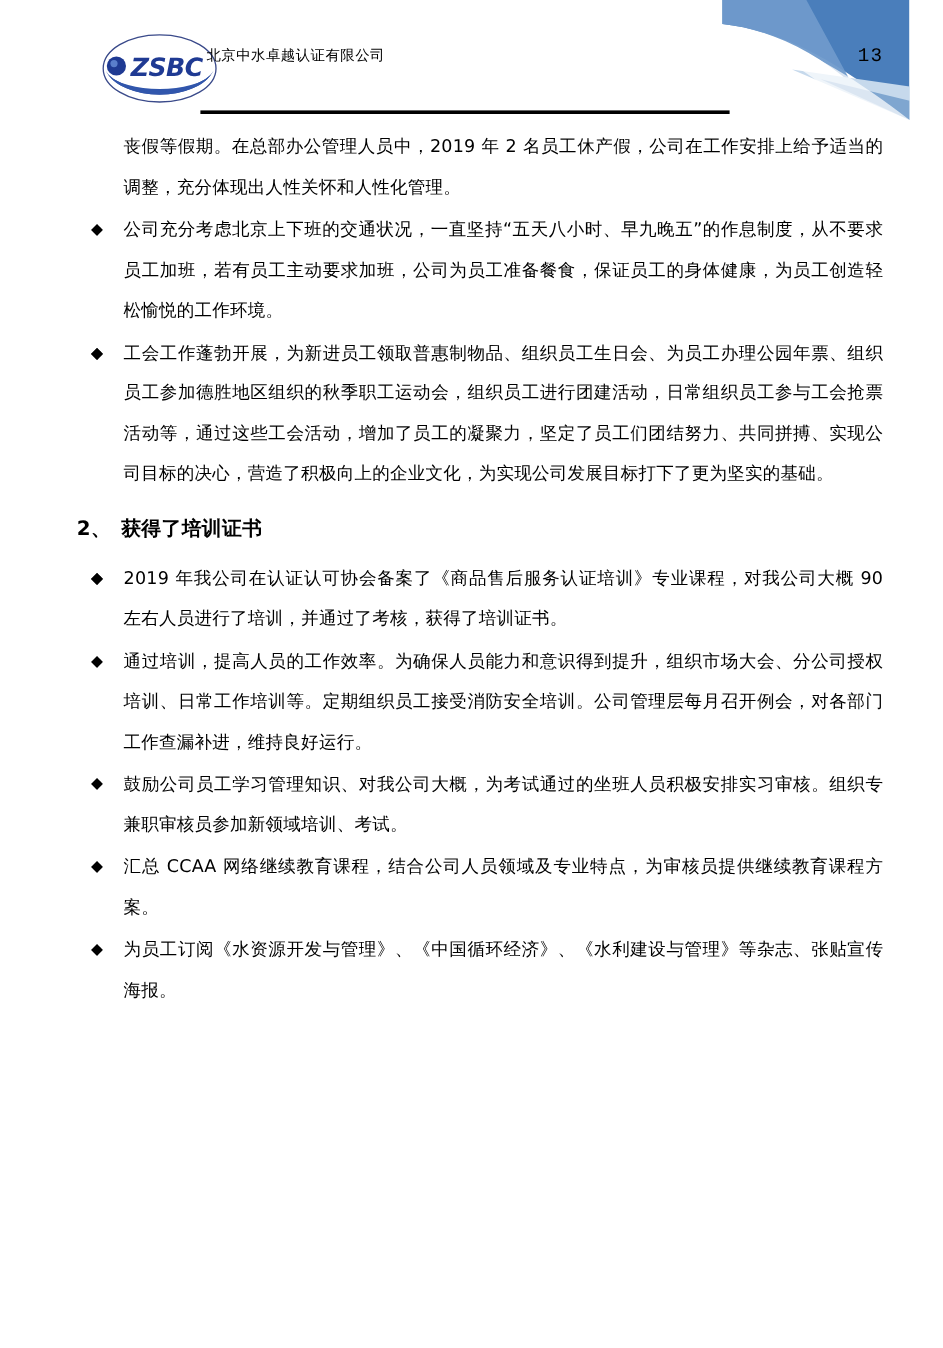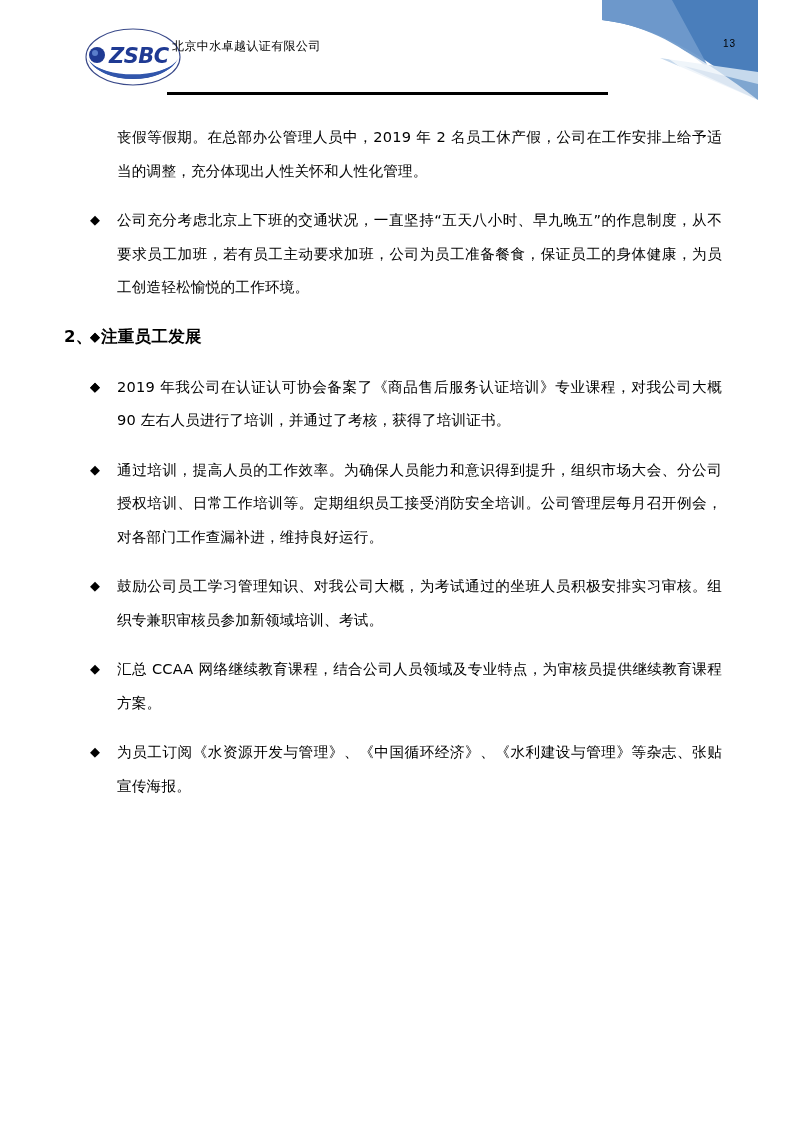--- a/index.html
+++ b/index.html
@@ -71,36 +71,36 @@
   }
   #corner-art svg { display: block; }
   #page-number {
     position: absolute;
     right: 28px;
     top: 38px;
     width: 158px;
     text-align: right;
     padding-right: 22px;
     box-sizing: border-box;
-    font-family: Liberation Sans, sans-serif;
-    font-size: 10px;
+    font-family: Liberation Mono, monospace;
+    font-size: 16px;
     color: #000000;
     letter-spacing: 1px;
   }
 
   
   #content {
     position: absolute;
     left: 0;
     top: 104px;
     width: 786px;
   }
   .para {
     position: relative;
-    margin: 16px;
+    margin: 2px;
     padding: 0 48px 0 101px;
     font-size: 14.6px;
     line-height: 33.5px;
     color: #000000;
     text-align: justify;
     text-justify: inter-ideograph;
     letter-spacing: 0.2px;
   }
   .para.cont {
     
@@ -188,25 +188,26 @@
       <span class="bullet">◆</span>
       <span>公司充分考虑北京上下班的交通状况，一直坚持“五天八小时、早九晚五”的作息制度，从不要求员工加班，若有员工主动要求加班，公司为员工准备餐食，保证员工的身体健康，为员工创造轻松愉悦的工作环境。</span>
     </p>
 
     <p class="para">
       <span class="bullet">◆</span>
     </p>
 
     <p class="para">
       <span class="bullet">◆</span>
+      <span>工会工作蓬勃开展，为新进员工领取普惠制物品、组织员工生日会、为员工办理公园年票、组织员工参加德胜地区组织的秋季职工运动会，组织员工进行团建活动，日常组织员工参与工会抢票活动等，通过这些工会活动，增加了员工的凝聚力，坚定了员工们团结努力、共同拼搏、实现公司目标的决心，营造了积极向上的企业文化，为实现公司发展目标打下了更为坚实的基础。</span>
     </p>
 
     <h2 class="heading">
       <span class="hnum">2、</span>
-      <span>注重员工发展</span>
+      <span>获得了培训证书</span>
     </h2>
 
     <p class="para">
       <span class="bullet">◆</span>
     </p>
 
     <p class="para">
       <span class="bullet">◆</span>
       <span>2019 年我公司在认证认可协会备案了《商品售后服务认证培训》专业课程，对我公司大概 90 左右人员进行了培训，并通过了考核，获得了培训证书。</span>
     </p>

